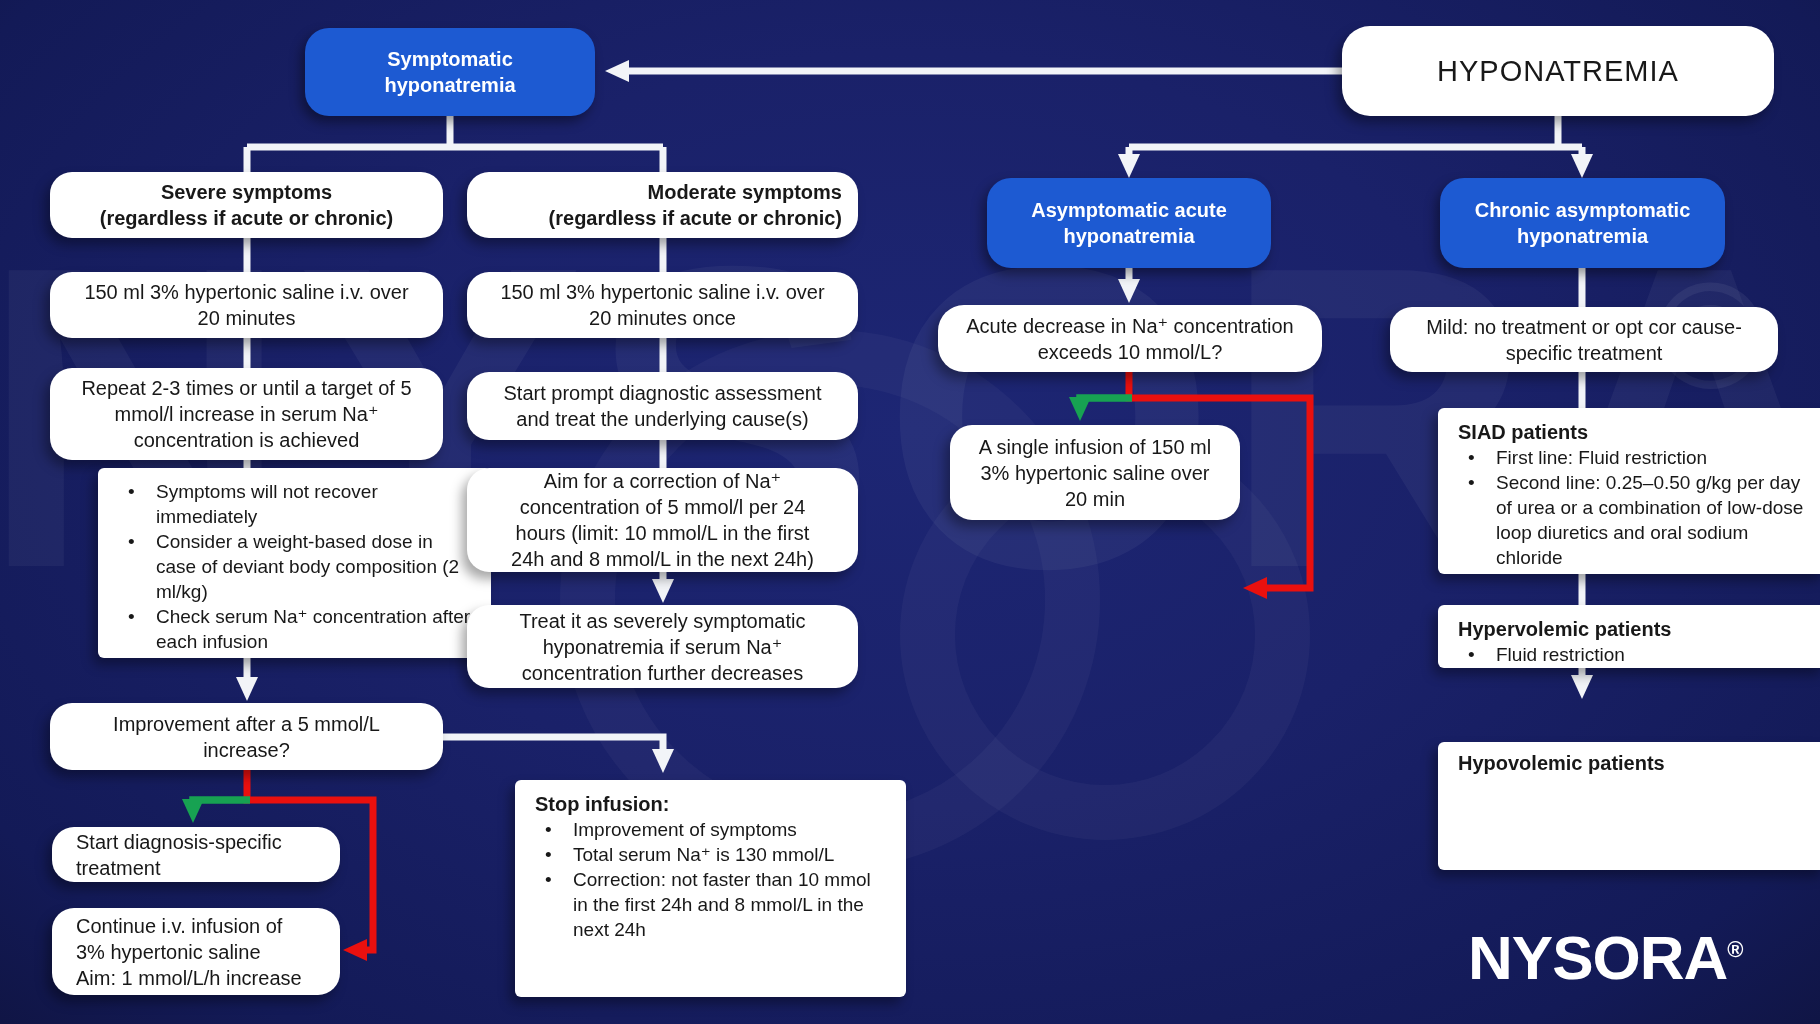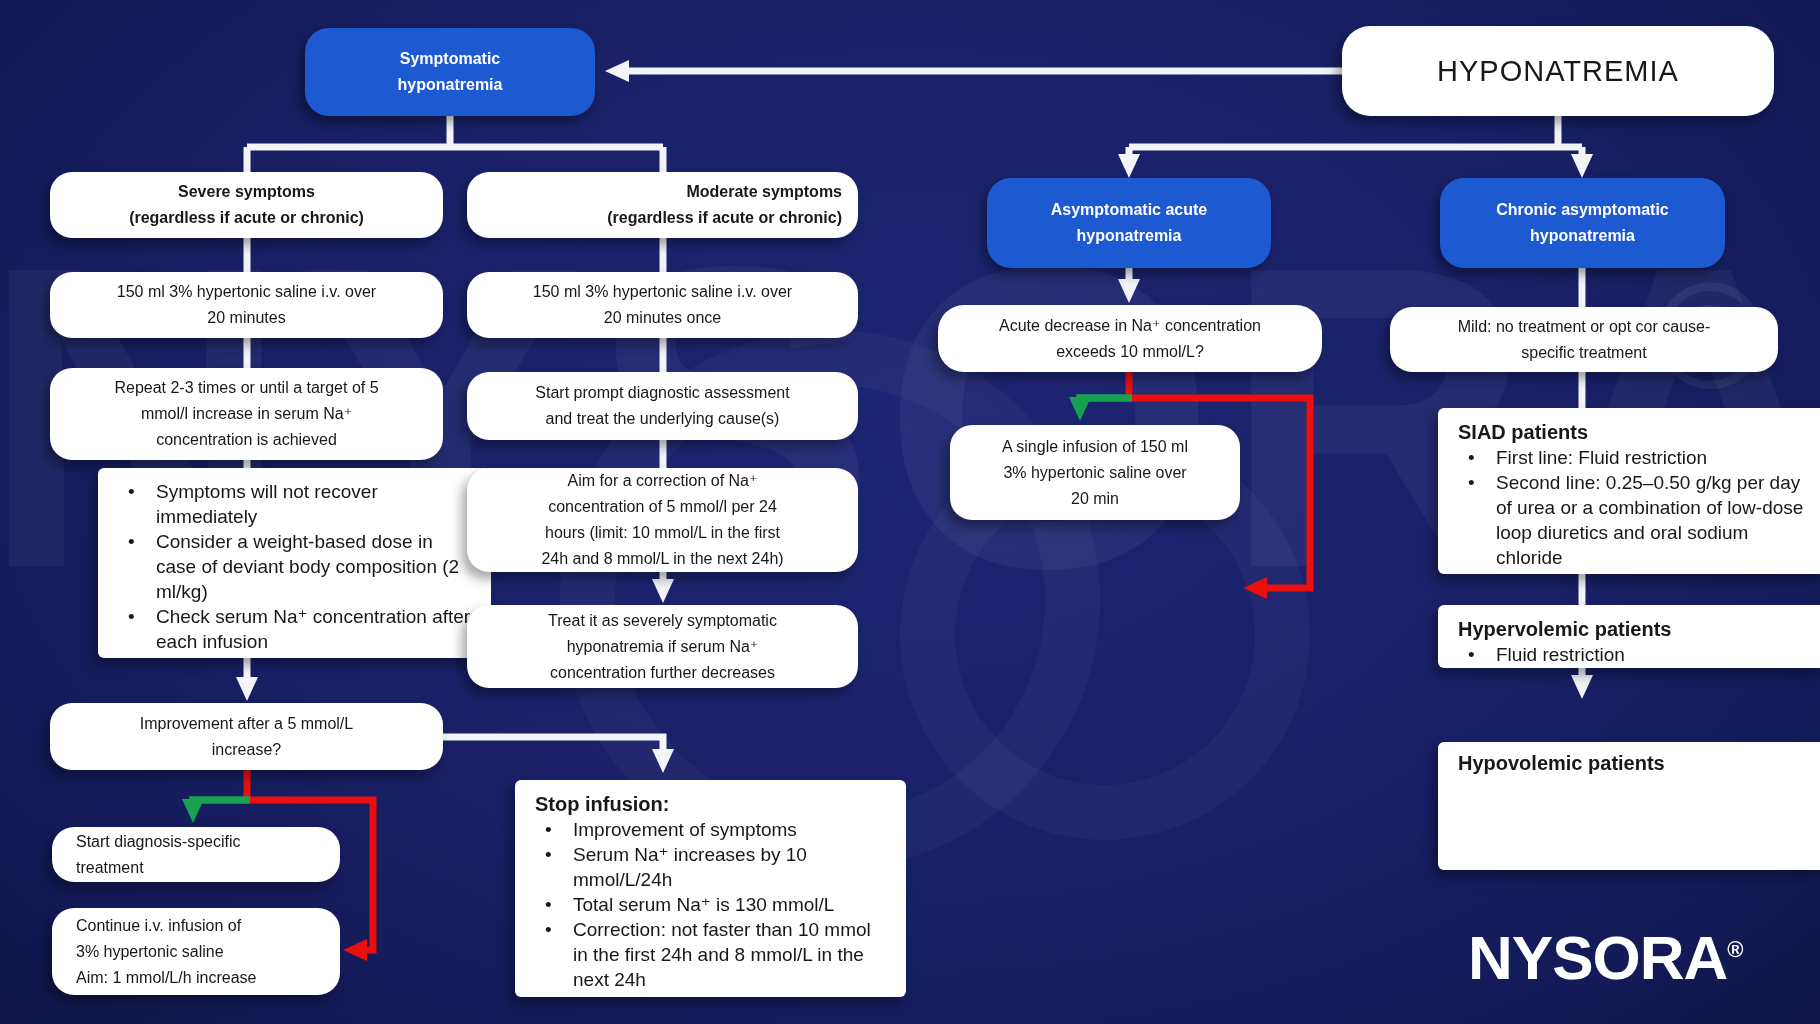--- a/index.html
+++ b/index.html
@@ -16,21 +16,21 @@
   .ring1{left:560px; top:330px; width:430px; height:430px;}
   .ring2{left:900px; top:430px; width:300px; height:300px;}
   
   #connectors{position:absolute; left:0; top:0; z-index:1;}
   
   .node{
     position:absolute; z-index:2; box-sizing:border-box;
     display:flex; align-items:center; justify-content:center;
     border-radius:22px; background:#ffffff; color:#181818;
     box-shadow:-5px 7px 12px rgba(0,0,0,0.35);
-    font-size:16px; line-height:26px; text-align:center;
+    font-size:20px; line-height:26px; text-align:center;
     padding:8px 16px;
   }
   .node .label{white-space:pre-line; width:100%;}
   .blue{
     background:#1d5ad2; color:#ffffff; font-weight:bold; border-radius:24px;
     box-shadow:-4px 6px 12px rgba(0,0,0,0.4);
   }
   .bold{font-weight:bold;}
   .left-align{justify-content:flex-start; text-align:left; padding-left:24px; padding-right:16px;}
   .root-title{font-size:29px; letter-spacing:1px; font-weight:500;}
@@ -173,21 +173,20 @@
   </div>
   <div class="node" style="left:467px; top:605px; width:391px; height:83px;">
     <div class="label">Treat it as severely symptomatic
 hyponatremia if serum Na⁺
 concentration further decreases</div>
   </div>
   <div class="list-node" style="left:467px; top:780px; width:391px; height:217px;">
     <div class="list-title">Stop infusion:</div>
     <ul>
         <li>Improvement of symptoms</li>
-        <li>Serum Na⁺ increases by 10 mmol/L/24h</li>
         <li>Total serum Na⁺ is 130 mmol/L</li>
         <li>Correction: not faster than 10 mmol in the first 24h and 8 mmol/L in the next 24h</li>
       </ul>
   </div>
 
   <div class="node" style="left:938px; top:305px; width:384px; height:67px;border-radius:26px;">
     <div class="label">Acute decrease in Na⁺ concentration
 exceeds 10 mmol/L?</div>
   </div>
   <div class="node" style="left:950px; top:425px; width:290px; height:95px;">

